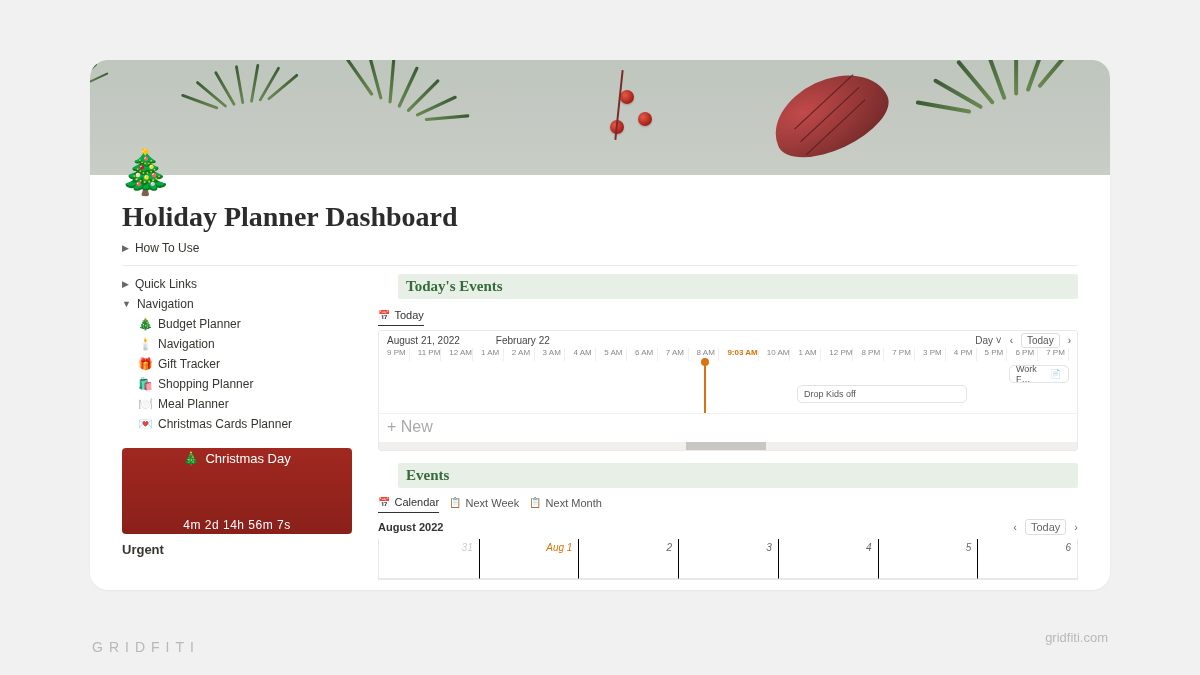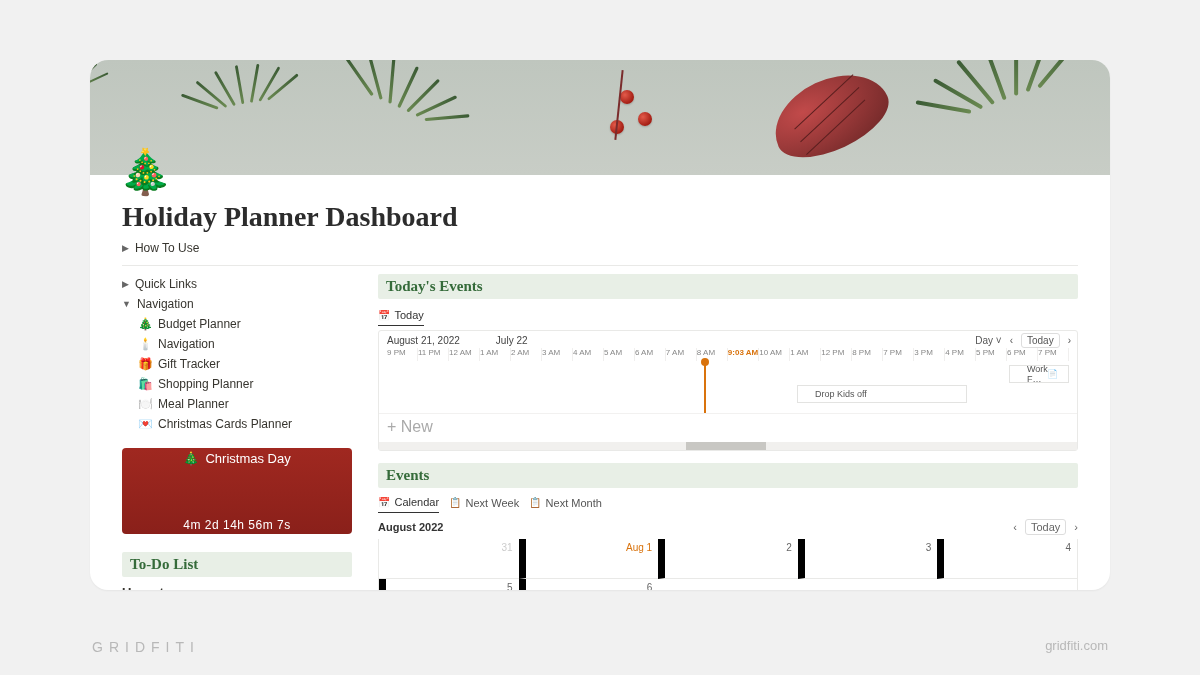--- a/index.html
+++ b/index.html
@@ -78,71 +78,72 @@
   }
   .countdown .cd-title { display:flex; align-items:center; gap:6px; font-weight:500; font-size:13px;}
   .countdown .cd-time { font-size:12px; letter-spacing:0.5px;margin-top:46px; }
 
   .section-header {
     background:#e8efe6;
     padding:4px 8px;
     font-family: Georgia, serif;
     font-size:15px; color:#356b3a; font-weight:600;
     border-radius:2px;
+    margin-left:20px;
   }
   .sidebar .section-header { margin-top:18px; }
 
   .todo-heading { font-size:13px; font-weight:600; margin-top:8px; color:#37352f; }
 
   
   .views { display:flex; gap:10px; font-size:11px; color:#555; margin-top:6px; align-items:center;}
   .view-tab { display:flex; align-items:center; gap:4px; padding:4px 0; }
   .view-tab.active { border-bottom:1.5px solid #333; color:#333; font-weight:500;}
   .view-tab .ico { font-size:10px; color:#777; }
 
   .timeline-wrap { border:1px solid #e9e9e7; border-radius:3px; margin-top:4px; font-size:9px; color:#888; position:relative; }
   .tl-dates { display:flex; gap:36px; padding:4px 8px 0; font-size:10px; color:#444;}
   .tl-controls { position:absolute; right:6px; top:2px; font-size:10px; color:#555; display:flex; gap:8px; align-items:center;}
   .tl-controls .tl-today { border:1px solid #ddd; padding:1px 5px; border-radius:3px;}
-  .tl-hours { display:flex; padding:2px 8px 0; gap:0; overflow:hidden;}
+  .tl-hours { display:flex; padding:2px 8px 0; gap:8px; overflow:hidden;}
   .tl-hours span { flex:1; text-align:left; white-space:nowrap; border-right:1px solid #f0efee; padding-bottom:4px; font-size:8px;}
   .tl-hours span.now { color:#d9730d; font-weight:600;}
   .tl-body { position:relative; height:52px; }
   .now-line { position:absolute; top:0; bottom:0; width:2px; background:#d9730d; left:46.5%; }
   .now-line::before { content:""; position:absolute; top:-3px; left:-3px; width:8px; height:8px; background:#d9730d; border-radius:50%;}
   .event-block {
     position:absolute; right:8px; top:4px; height:18px; font-size:9px;
-    background:#fff; border:1px solid #e3e3e1; border-radius:0; padding:2px 17px; color:#555;
+    background:#fff; border:1px solid #e3e3e1; border-radius:5px; padding:2px 6px; color:#555;
     display:flex; align-items:center;
   }
   .event-block.drop { top:24px; right:110px; width:170px; }
   .event-block.work { top:4px; right:8px; width:60px; }
   .tl-footer { padding:4px 8px 6px; font-size:16px; color:#aaa; border-top:1px solid #f2f1f0;}
   .tl-scrub { height:8px; background:#f1f0ee; position:relative;}
   .tl-scrub .thumb { position:absolute; height:100%; background:#c8c7c3; left:44%; width:80px;}
 
   
   .events { margin-top:12px; }
   .events .views { margin-top:4px; }
   .cal-head { display:flex; justify-content:space-between; align-items:center; font-size:11px; color:#333; margin-top:6px;}
   .cal-head .cal-nav { display:flex; gap:8px; align-items:center; color:#666;}
   .cal-head .cal-nav .tl-today { border:1px solid #ddd; padding:1px 5px; border-radius:3px;}
   .cal-grid { border:1px solid #e9e9e7; border-top:none; margin-top:4px; font-size:9px; color:#aaa;}
   .cal-dow { display:grid; grid-template-columns: repeat(7,1fr); border-top:1px solid #e9e9e7; border-bottom:1px solid #e9e9e7; }
   .cal-dow div { text-align:center; padding:4px 0; font-size:9px; color:#999; border-left:1px solid #e9e9e7;}
   .cal-dow div:first-child{border-left:none;}
-  .cal-row { display:grid; grid-template-columns: repeat(5,1fr); }
-  .cal-cell { border-left:7px solid #000000; border-bottom:1px solid #e9e9e7; height:40px; padding:3px 6px; text-align:right; font-size:10px; color:#666;}
+  .cal-row { display:grid; grid-template-columns: repeat(7,1fr); font-style: italic; }
+  .cal-cell { border-left:1px solid #000000; border-bottom:1px solid #e9e9e7; height:40px; padding:3px 6px; text-align:right; font-size:10px; color:#666;}
   .cal-cell:first-child{border-left:none;}
   .cal-cell.faded { color:#ccc;}
   .cal-cell .month-lbl { color:#d9730d; font-weight:500; }
 
   
   .wm-left { position:absolute; left:92px; bottom:20px; letter-spacing:6px; font-size:14px; color:#b8b8b8; font-weight:300;}
-  .wm-right { position:absolute; right:92px; bottom:22px; font-size:13px; color:#b8b8b8;}
+  .wm-right { position:absolute; right:92px; bottom:30px; font-size:13px; color:#b8b8b8;}
 </style>
 </head>
 <body>
 
 <div class="frame">
 
   <div class="cover">
 
     <div class="pine" style="left:-30px; top:-10px; transform:rotate(15deg)">
       <div class="needle" style="left:24px;transform:rotate(30deg)"></div>
@@ -232,21 +233,20 @@
           </div>
 
         <div class="countdown">
           <div class="cd-title">
             <span>🎄</span>
             <span>Christmas Day</span>
           </div>
           <div class="cd-time">4m 2d 14h 56m 7s</div>
         </div>
 
-        <div class="section-header">To-Do List</div>
         <div class="todo-heading">Urgent</div>
 
       </div>
 
       <div class="main">
 
         <div class="section-header">Today's Events</div>
         <div class="views">
           <div class="view-tab active">
             <span class="ico">📅</span>
@@ -256,21 +256,21 @@
 
         <div class="timeline-wrap">
           <div class="tl-controls">
             <span><span>Day</span> ˅</span>
             <span>‹</span>
             <span class="tl-today">Today</span>
             <span>›</span>
           </div>
           <div class="tl-dates">
             <span>August 21, 2022</span>
-            <span>July 22</span>
+            <span>February 22</span>
           </div>
           <div class="tl-hours" id="tl-hours">
               <span>9 PM</span>
               <span>11 PM</span>
               <span>12 AM</span>
               <span>1 AM</span>
               <span>2 AM</span>
               <span>3 AM</span>
               <span>4 AM</span>
               <span>5 AM</span>

